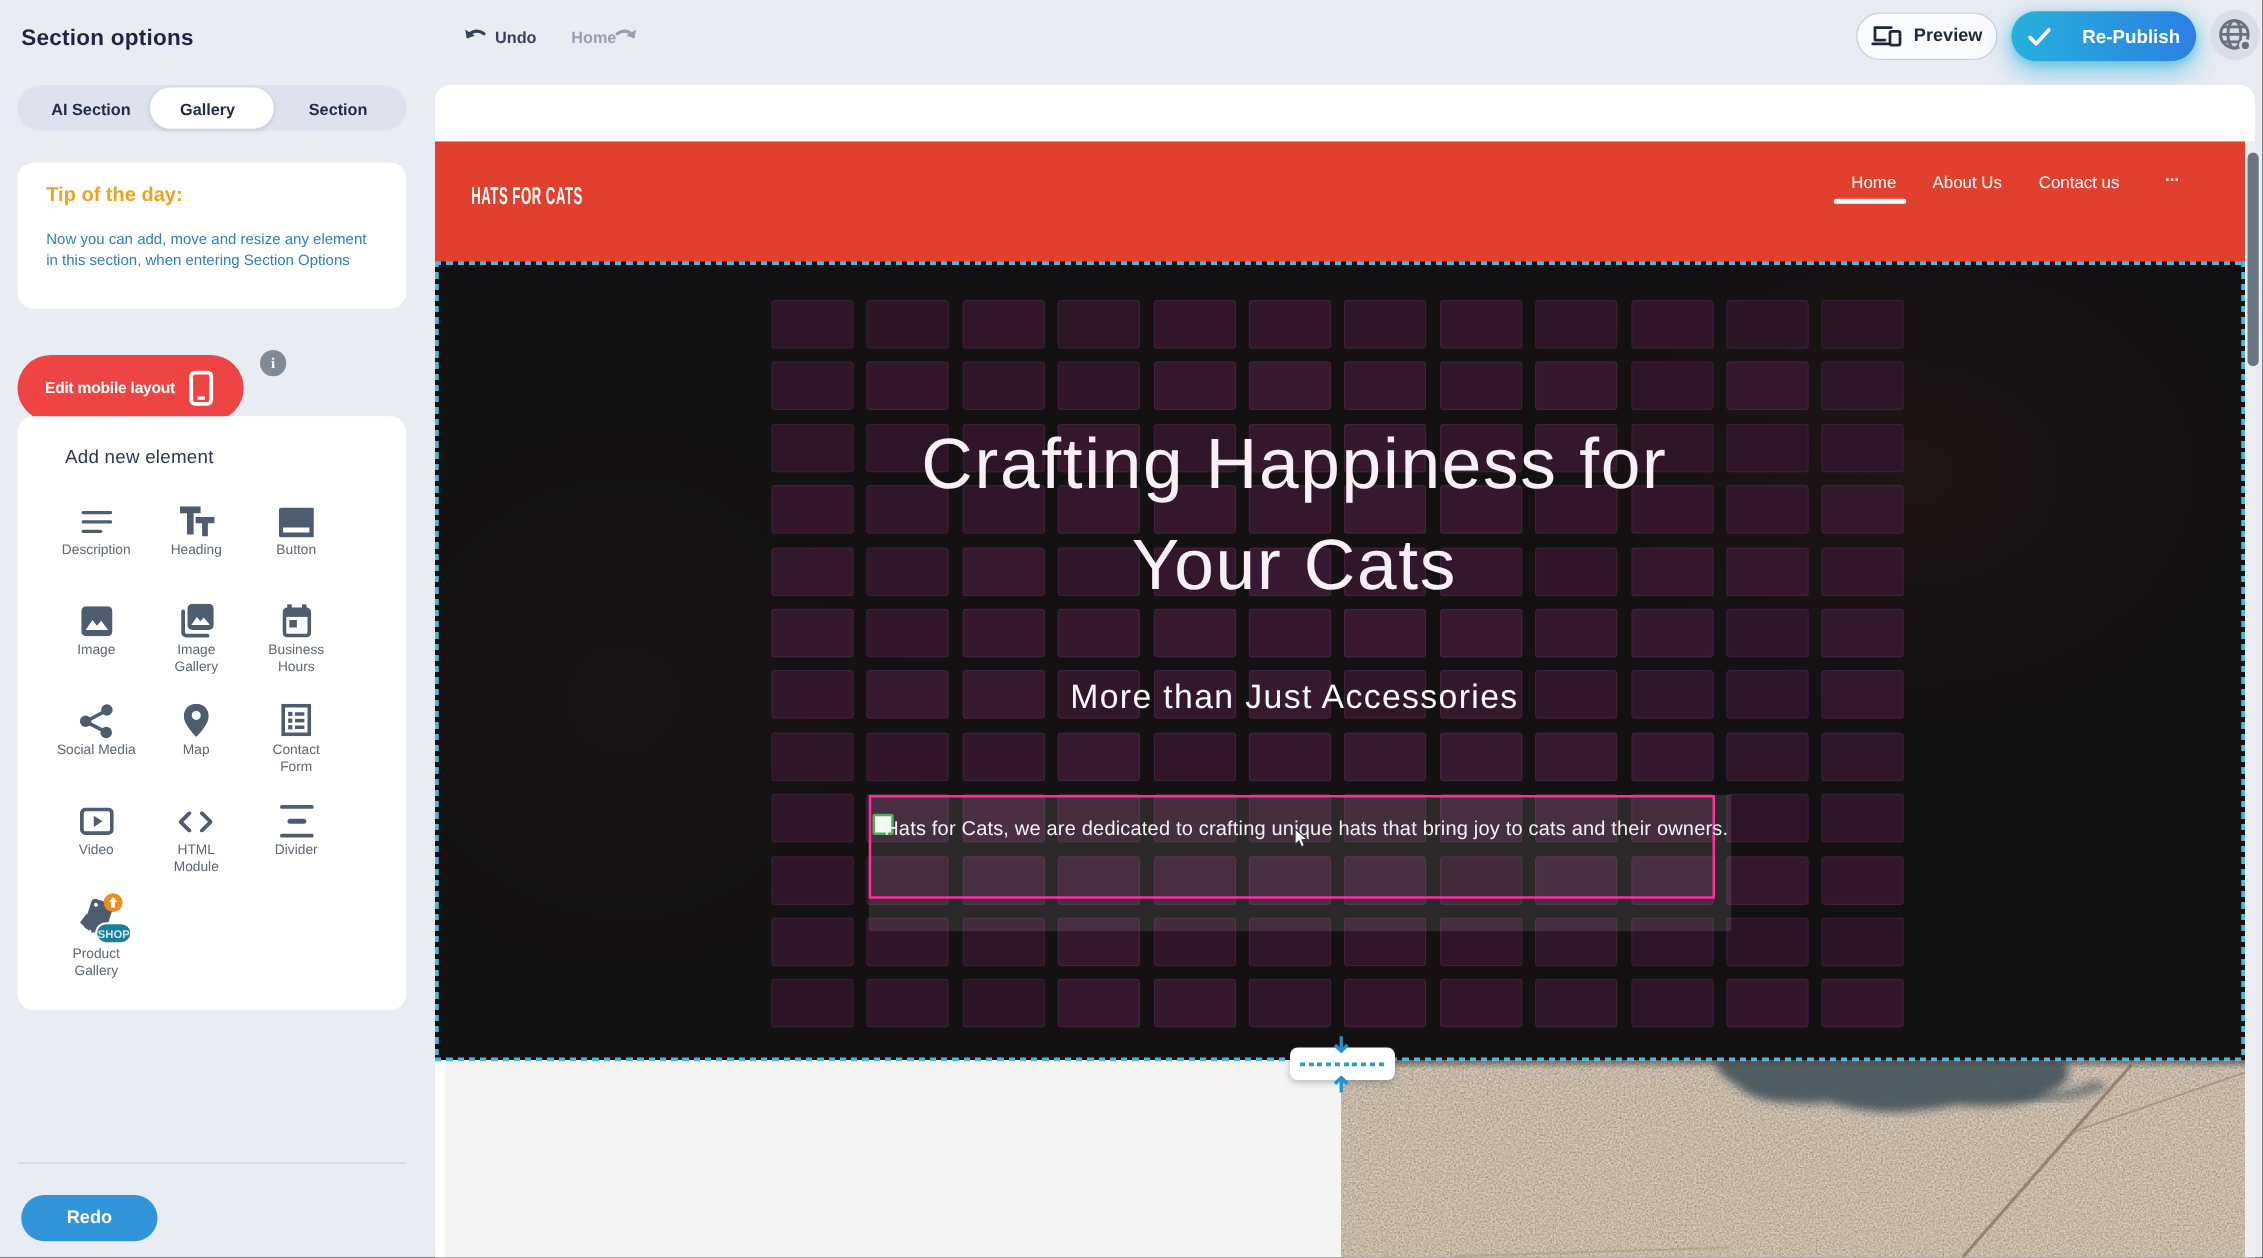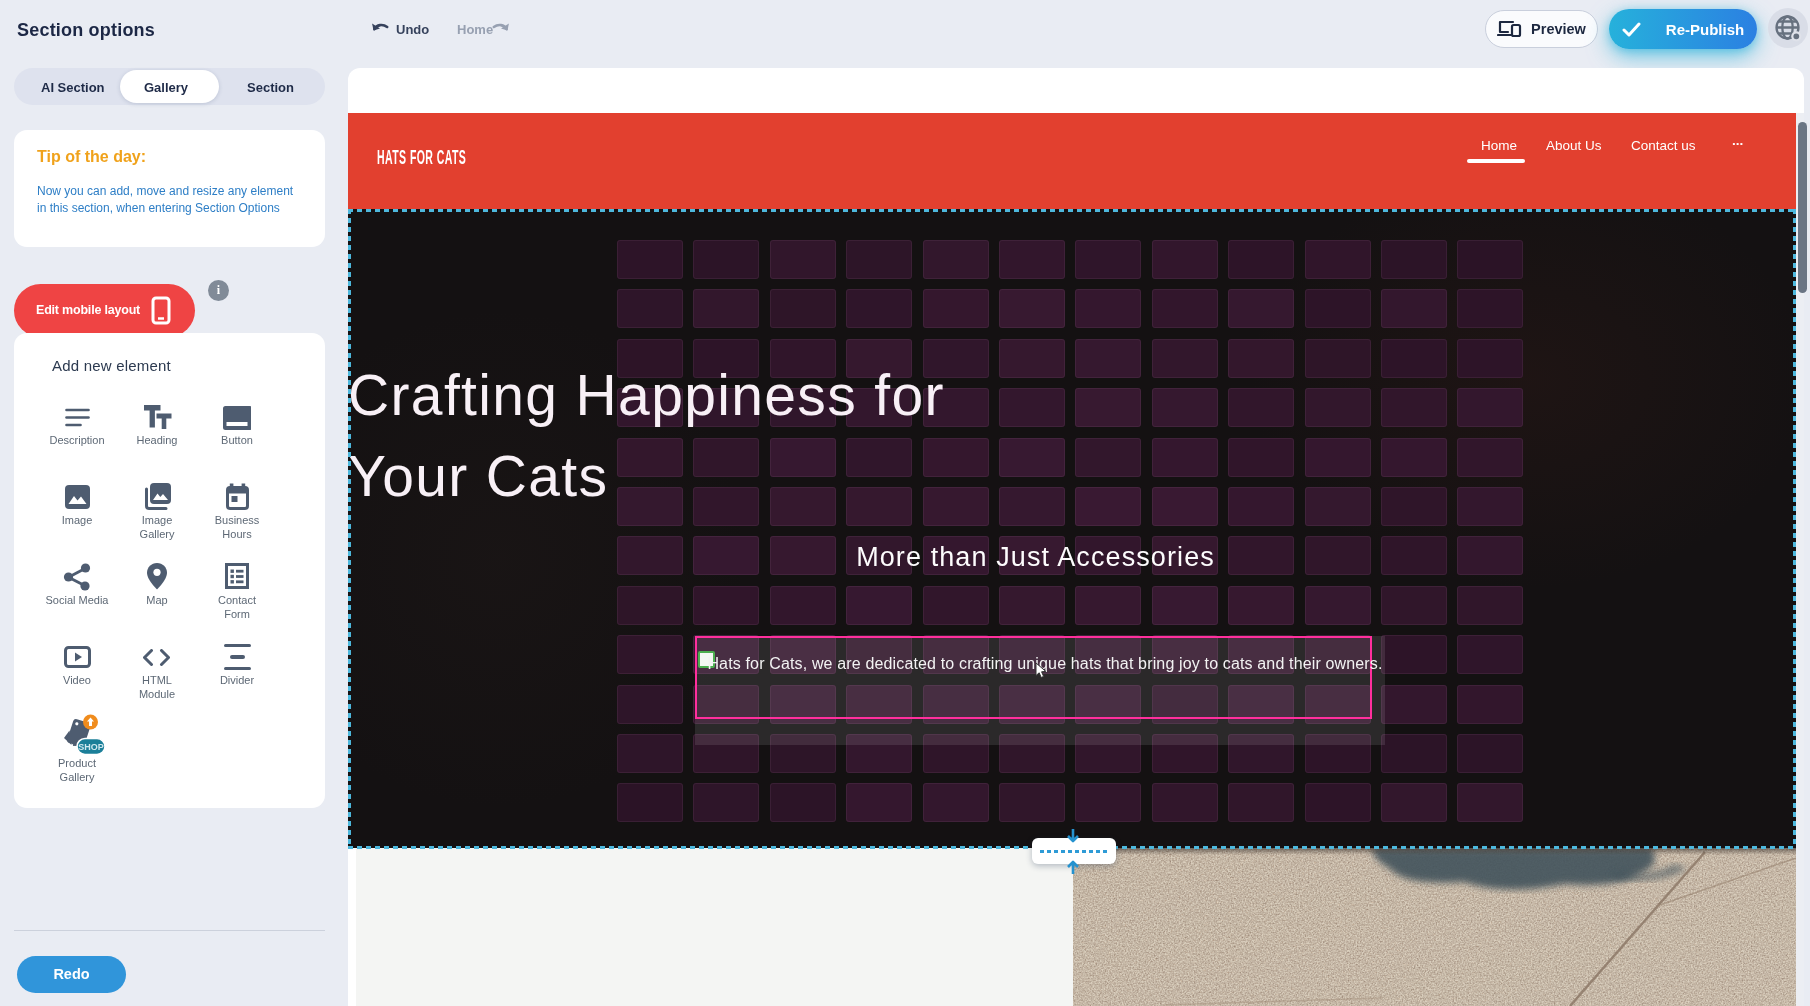--- a/index.html
+++ b/index.html
@@ -48,21 +48,21 @@
 
 #site { left:0; top:45px; width:1448px; height:893px; overflow:hidden; }
 #redhdr { left:0; top:0; width:1448px; height:96px; background:#e2402f; }
 #logo { left:29px; top:36px; font-size:15.5px; font-weight:bold; color:#fff; letter-spacing:0.6px;
   transform:scaleX(0.68) scaleY(1.25); transform-origin:left center; }
 .nav { top:25px; font-size:13.5px; color:#fff; }
 #navU { left:1119px; top:46px; width:58px; height:3.5px; border-radius:2px; background:#fff; }
 
 #hero { left:0; top:96px; width:1448px; height:639px; background:#141112; overflow:hidden; }
 .t { position:absolute; width:66px; height:39px; border-radius:3px; box-shadow:inset 0 0 0 1px rgba(190,140,175,0.10); }
-#h1a,#h1b { position:absolute; left:0; width:1375px; color:#f8f0f6; font-size:57px; letter-spacing:1.35px;margin-top:24px; }
+#h1a,#h1b { position:absolute; left:0; width:1375px; text-align:center; color:#f8f0f6; font-size:57px; letter-spacing:1.35px; }
 #h2 { position:absolute; left:0; width:1375px; text-align:center; color:#fdfcfd; font-size:27px; letter-spacing:1.1px; }
 #selGrey { position:absolute; left:347px; top:427px; width:690px; height:109px; background:rgba(255,255,255,0.10); }
 #selBox { position:absolute; left:347px; top:427px; width:677px; height:83px; border:2px solid #ff2f9d; }
 #selHandle { position:absolute; left:349.5px; top:442px; width:17px; height:17px; background:#f4f8f4; border:2.5px solid #4caf50; border-radius:2px; }
 .para { position:absolute; left:0; width:1394px; text-align:center; color:#f3f3f3; font-size:16px; letter-spacing:0.15px; white-space:nowrap; }
 
 #below { left:0; top:735px; width:1448px; height:158px; background:#f4f5f3; }
 #paveWrap { position:absolute; left:725px; top:0; width:723px; height:158px; }
 
 #scrollTrack { left:1796px; top:113px; width:8px; height:893px; background:#eceef3; }

